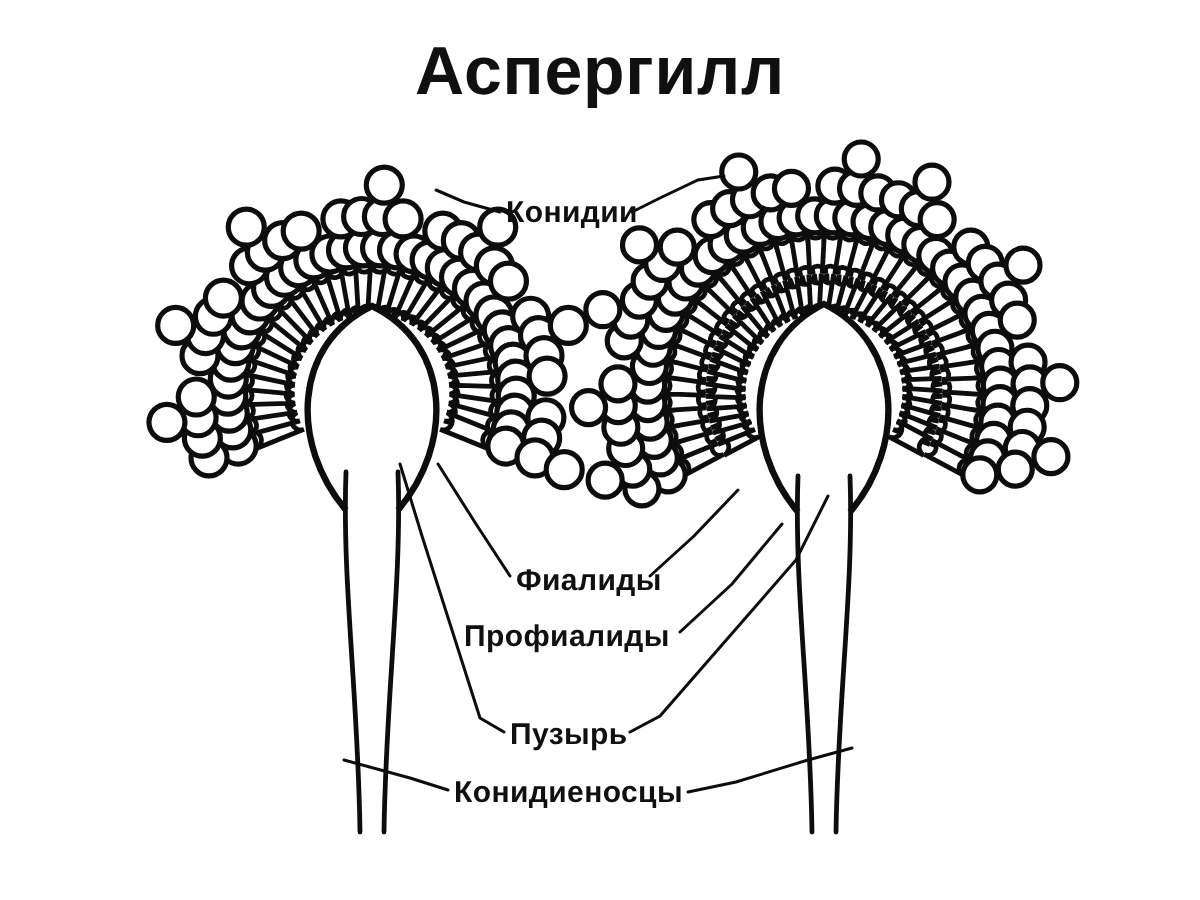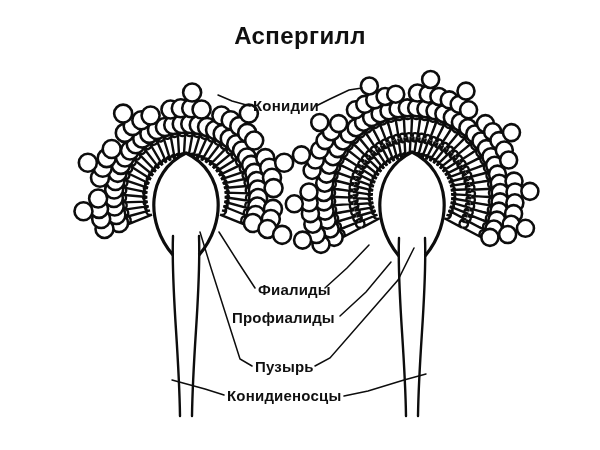--- a/index.html
+++ b/index.html
@@ -21,21 +21,21 @@
     inset: 0;
     width: 600px;
     height: 450px;
   }
   #page-title {
     position: absolute;
     top: 18px;
     left: 0;
     width: 600px;
     text-align: center;
-    font-size: 24px;
+    font-size: 34px;
     font-weight: bold;
     letter-spacing: 0.4px;
     color: #101010;
     line-height: 36px;
     white-space: nowrap;
   }
   svg#diagram {
     position: absolute;
     top: 0;
     left: 0;

